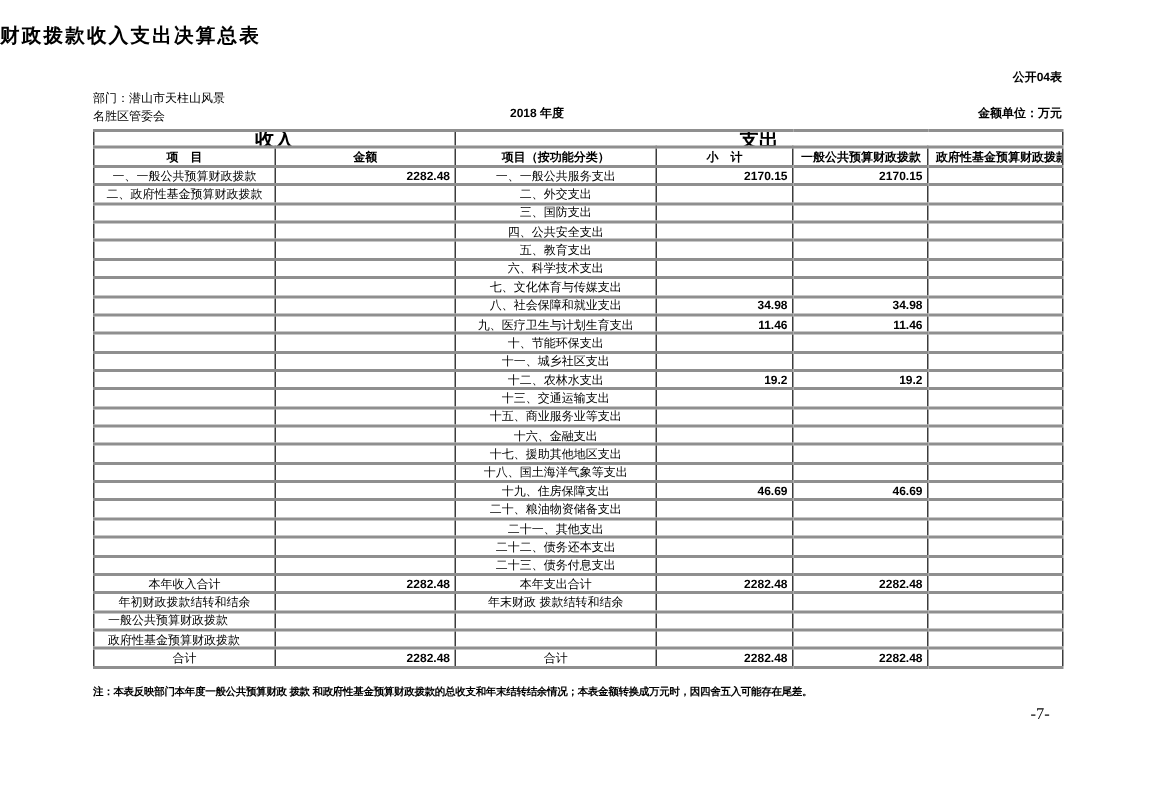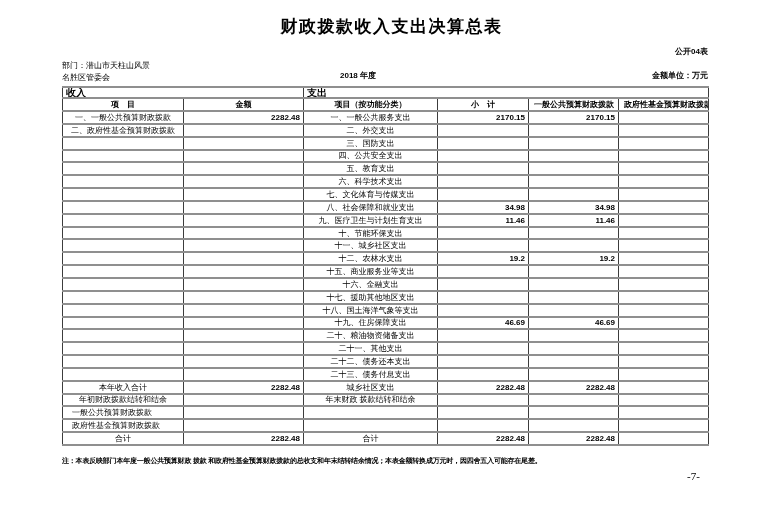--- a/index.html
+++ b/index.html
@@ -1,30 +1,30 @@
 <!DOCTYPE html>
 <html><head>
 <meta charset="utf-8">
 <style>
   * { margin:0; padding:0; box-sizing:border-box; }
   html,body { width:783px; height:529px; background:#ffffff; }
   body { font-family:"Liberation Sans", sans-serif; color:#000; position:relative; overflow:hidden; }
   .page { position:absolute; inset:0; background:#fff; }
-  .title { position:absolute; top:15px; left:0; width:100%; text-align:center;
-           font-size:17px; font-weight:bold; letter-spacing:1.5px; }
+  .title { position:absolute; top:15px; left:0; width:100%; text-align:left;
+           font-size:13px; font-weight:bold; letter-spacing:1.5px; }
   .code { position:absolute; top:46px; right:75px; font-size:8px; font-weight:bold; }
   .dept { position:absolute; top:60px; left:62px; font-size:8px; font-weight:normal; line-height:11.5px; }
   .year { position:absolute; top:70px; left:358px; transform:translateX(-50%); font-size:8px; font-weight:bold; }
   .unit { position:absolute; top:70px; right:75px; font-size:8px; font-weight:bold; }
   .tablewrap { position:absolute; top:86px; left:62px; }
   table { border-collapse:collapse; table-layout:fixed; width:646px; height:360px; }
   td { border-left:1px solid #3c3c3c; border-right:1px solid #3c3c3c;
        border-top:2px solid #8f8f8f; border-bottom:2px solid #8f8f8f;
        font-size:8px; line-height:9px; padding:0 3px; overflow:hidden; white-space:nowrap; }
-  td.gh { font-weight:bold; font-size:10px; height:11px; }
+  td.gh { text-align:center; font-weight:bold; font-size:13px; height:11px; }
   td.hd { text-align:center; font-weight:bold; height:13px; padding:0 5px; }
   .lbl { text-align:left; }
   .ctr { text-align:center; }
   .num { text-align:right; font-weight:bold; }
   .b   { font-weight:normal;text-align:center; }
   .ind { padding-left:9px; }
   .note { position:absolute; top:456px; left:62px; font-size:7px; font-weight:bold;
           white-space:nowrap; letter-spacing:-0.2px; }
   .pagenum { position:absolute; top:470px; left:687px; font-size:11px;
              font-family:"Liberation Serif", serif; }
@@ -164,20 +164,28 @@
             <td class="lbl b"></td>
             <td class="num"></td>
             <td class="lbl b">十二、农林水支出</td>
             <td class="num">19.2</td>
             <td class="num">19.2</td>
             <td class="num"></td>
           </tr>
           <tr>
             <td class="lbl b"></td>
             <td class="num"></td>
+            <td class="lbl b">十三、交通运输支出</td>
+            <td class="num"></td>
+            <td class="num"></td>
+            <td class="num"></td>
+          </tr>
+          <tr>
+            <td class="lbl b"></td>
+            <td class="num"></td>
             <td class="lbl b">十五、商业服务业等支出</td>
             <td class="num"></td>
             <td class="num"></td>
             <td class="num"></td>
           </tr>
           <tr>
             <td class="lbl b"></td>
             <td class="num"></td>
             <td class="lbl b">十六、金融支出</td>
             <td class="num"></td>
@@ -236,21 +244,21 @@
             <td class="lbl b"></td>
             <td class="num"></td>
             <td class="lbl b">二十三、债务付息支出</td>
             <td class="num"></td>
             <td class="num"></td>
             <td class="num"></td>
           </tr>
           <tr>
             <td class="ctr b">本年收入合计</td>
             <td class="num">2282.48</td>
-            <td class="ctr b">城乡社区支出</td>
+            <td class="ctr b">本年支出合计</td>
             <td class="num">2282.48</td>
             <td class="num">2282.48</td>
             <td class="num"></td>
           </tr>
           <tr>
             <td class="ctr">年初财政拨款结转和结余</td>
             <td class="num"></td>
             <td class="ctr">年末财政 拨款结转和结余</td>
             <td class="num"></td>
             <td class="num"></td>

